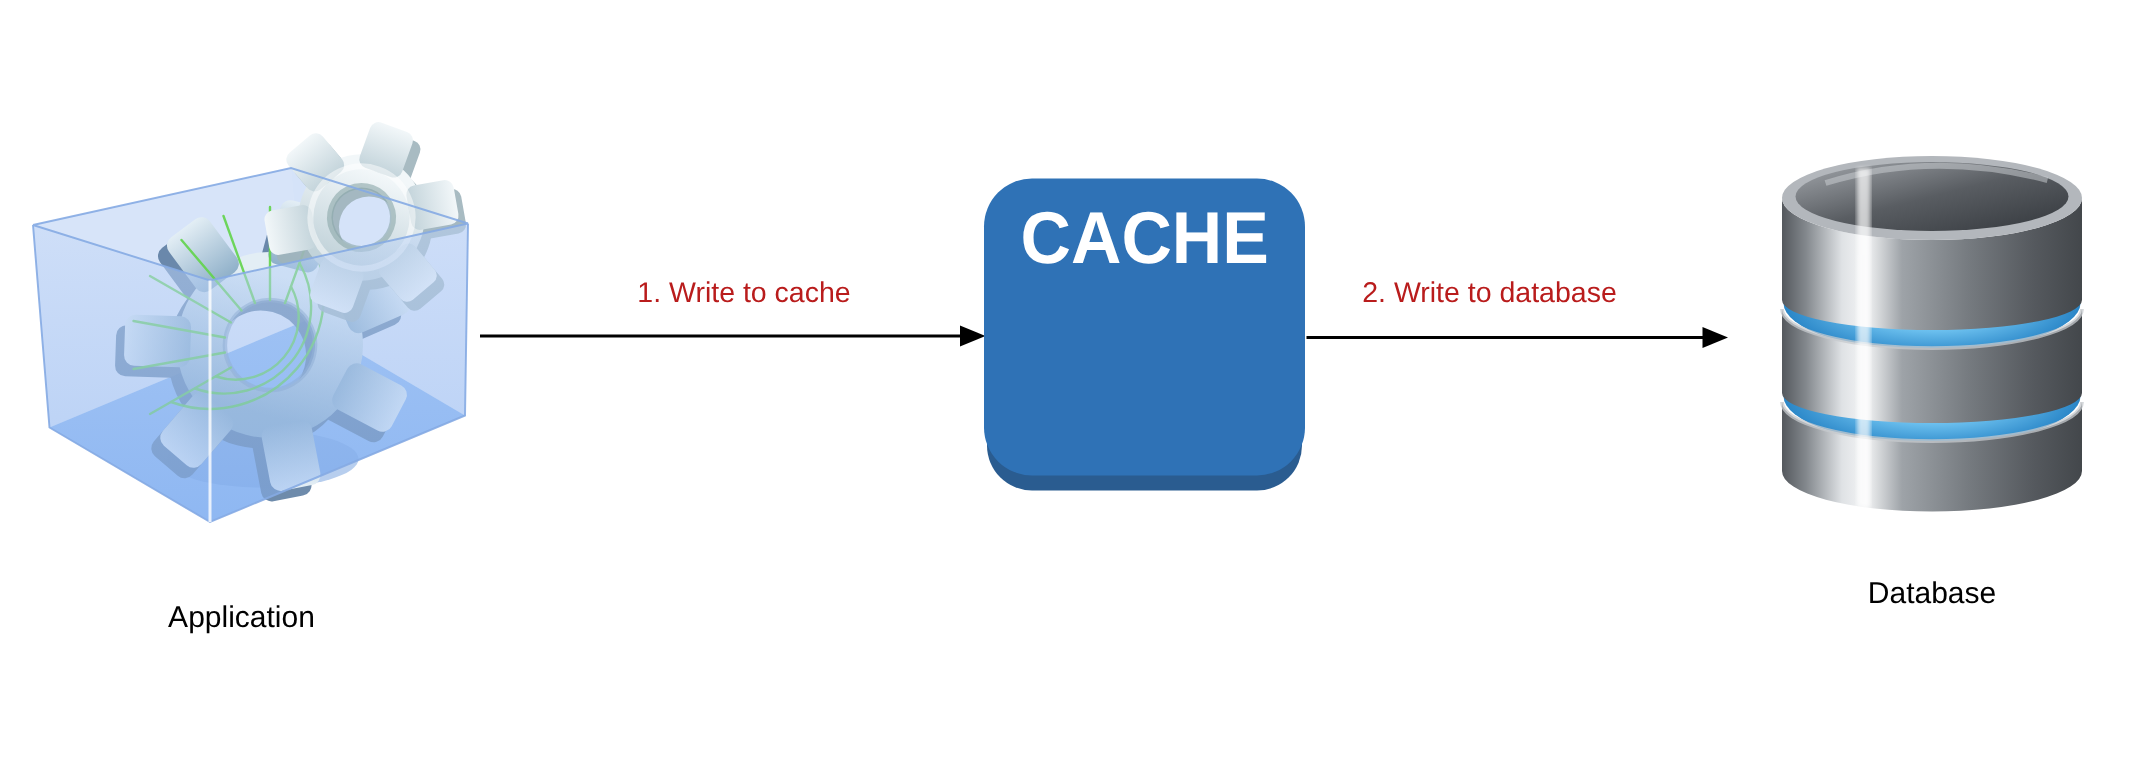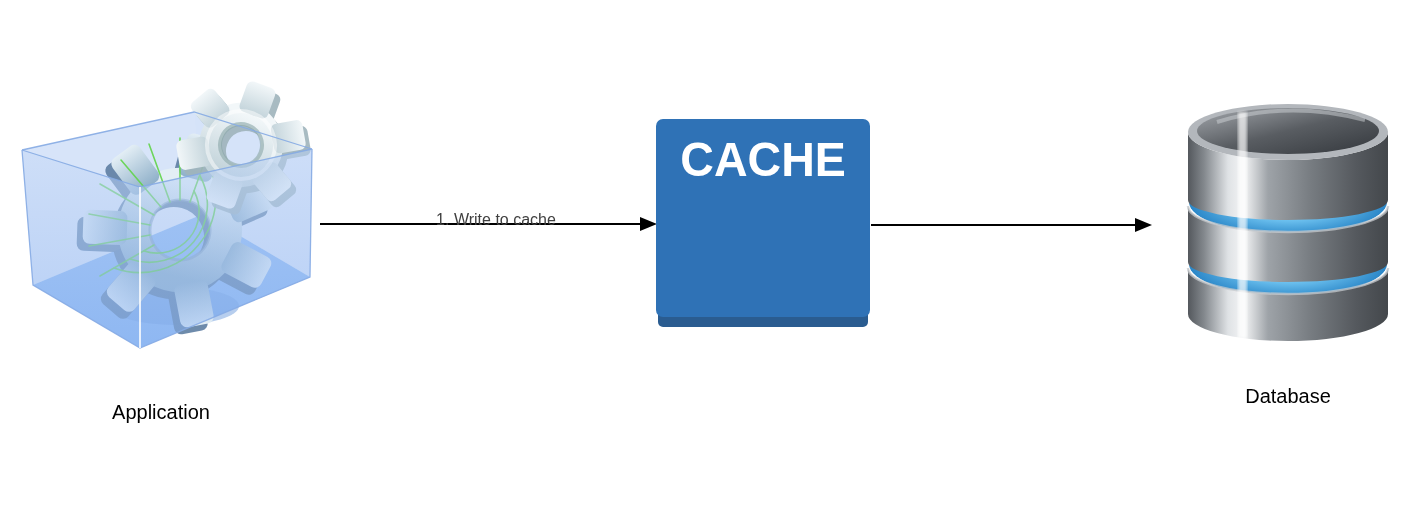--- a/index.html
+++ b/index.html
@@ -15,29 +15,29 @@
   .node-label{
     position:absolute;
     transform:translateX(-50%);
     font-size:20px;line-height:23px;
     color:#000;white-space:nowrap;
   }
   
   .edge-label{
     position:absolute;
     transform:translateX(-50%);
-    font-size:16px;line-height:22px;
-    color:#404040;white-space:nowrap;margin-top:24px;
+    font-size:19px;line-height:22px;
+    color:#b91c1c;white-space:nowrap;
   }
   
   .cache-node{
     position:absolute;
     left:656px;top:119px;width:214px;height:198px;
     background:#2f72b6;
-    border-radius:7px;
+    border-radius:32px;
     box-shadow:0 12px 0 -2px #2a5c90;
     display:flex;justify-content:center;align-items:flex-start;
   }
   .cache-node .cache-text{
     margin-top:12px;
     font-size:49px;font-weight:bold;color:#fff;
     letter-spacing:0px;
     transform:scaleX(0.95);
     white-space:nowrap;
   }
@@ -155,20 +155,21 @@
   <div class="edge-label" style="left:496px;top:185px;">1. Write to cache</div>
 
   <div class="cache-node">
     <span class="cache-text">CACHE</span>
   </div>
 
   <svg class="abs" style="left:869px;top:214px;" width="290" height="22" viewBox="0 0 290 22">
     <line x1="2" y1="11" x2="268" y2="11" stroke="#000" stroke-width="2"></line>
     <path d="M266,4 L283,11 L266,18 Z" fill="#000"></path>
   </svg>
+  <div class="edge-label" style="left:993px;top:185px;">2. Write to database</div>
 
   <svg class="abs" style="left:1183px;top:98px;" width="212" height="250" viewBox="0 0 212 250">
     <defs>
       <linearGradient id="metal" x1="0" y1="0" x2="1" y2="0">
         <stop offset="0" stop-color="#54585d"></stop>
         <stop offset="0.08" stop-color="#83888d"></stop>
         <stop offset="0.20" stop-color="#dfe2e5"></stop>
         <stop offset="0.28" stop-color="#f4f5f6"></stop>
         <stop offset="0.40" stop-color="#9ea3a8"></stop>
         <stop offset="0.62" stop-color="#767b80"></stop>

